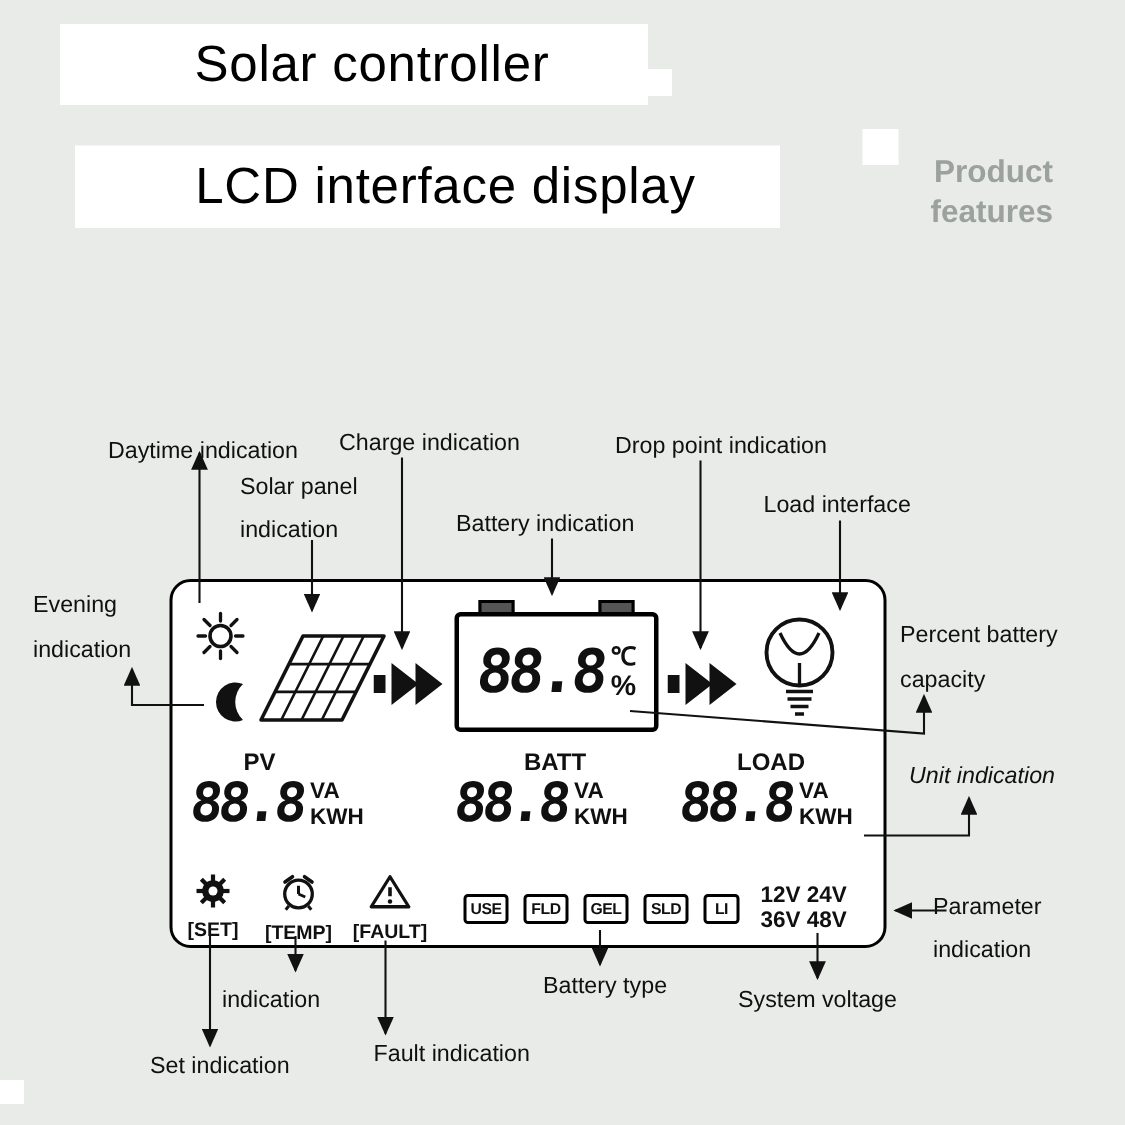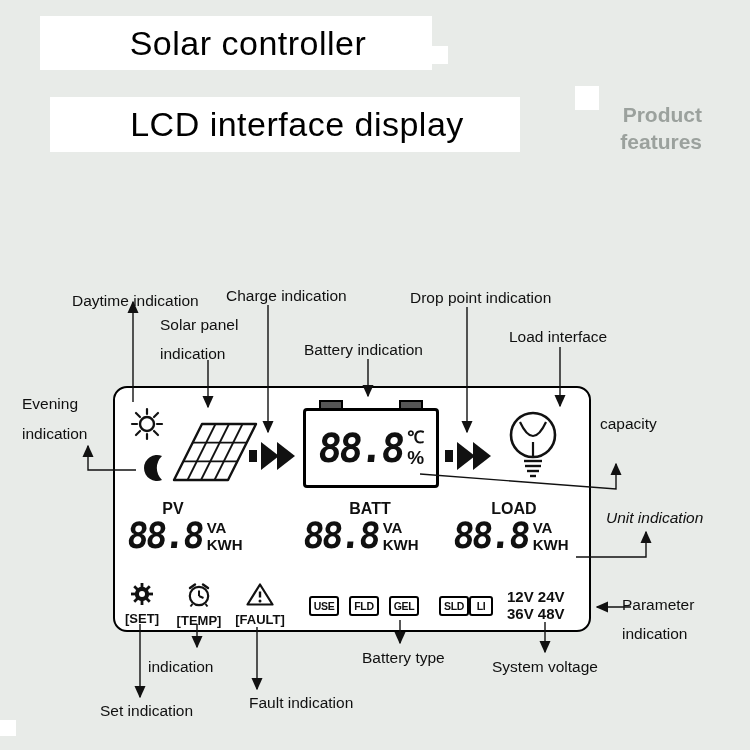--- a/index.html
+++ b/index.html
@@ -221,21 +221,21 @@
         <line x1="14" y1="9.5" x2="14" y2="15.5" stroke="#111" stroke-width="2.4"></line>
         <circle cx="14" cy="19" r="1.5" fill="#111"></circle>
       </svg>
     </span>
     <div class="lbl">[FAULT]</div>
   </div>
 
   <div class="abs btype" style="left:194px;">USE</div>
   <div class="abs btype" style="left:234px;">FLD</div>
   <div class="abs btype" style="left:274px;">GEL</div>
-  <div class="abs btype" style="left:324px;">SLD</div>
+  <div class="abs btype" style="left:314px;">SLD</div>
   <div class="abs btype" style="left:354px;width:24px;">LI</div>
 
   <div class="abs" id="voltage">
     <div>12V 24V</div>
     <div>36V 48V</div>
   </div>
 </div>
 
 <div class="ann" style="left:72px;top:292px;">Daytime indication</div>
 <div class="ann c" style="left:160px;top:310px;width:96px;">
@@ -244,20 +244,21 @@
 </div>
 <div class="ann" style="left:226px;top:287px;">Charge indication</div>
 <div class="ann" style="left:304px;top:341px;">Battery indication</div>
 <div class="ann" style="left:410px;top:289px;">Drop point indication</div>
 <div class="ann" style="left:509px;top:328px;">Load interface</div>
 <div class="ann c" style="left:22px;top:389px;width:92px;line-height:30px;">
   <div>Evening</div>
   <div>indication</div>
 </div>
 <div class="ann c" style="left:600px;top:409px;width:112px;line-height:30px;">
+  <div>Percent battery</div>
   <div>capacity</div>
 </div>
 <div class="ann" style="left:606px;top:509px;font-style:italic;">Unit indication</div>
 <div class="ann c" style="left:622px;top:590px;width:92px;">
   <div>Parameter</div>
   <div>indication</div>
 </div>
 <div class="ann" style="left:100px;top:702px;">Set indication</div>
 <div class="ann c" style="left:148px;top:652px;width:104px;">
   <div>indication</div>

